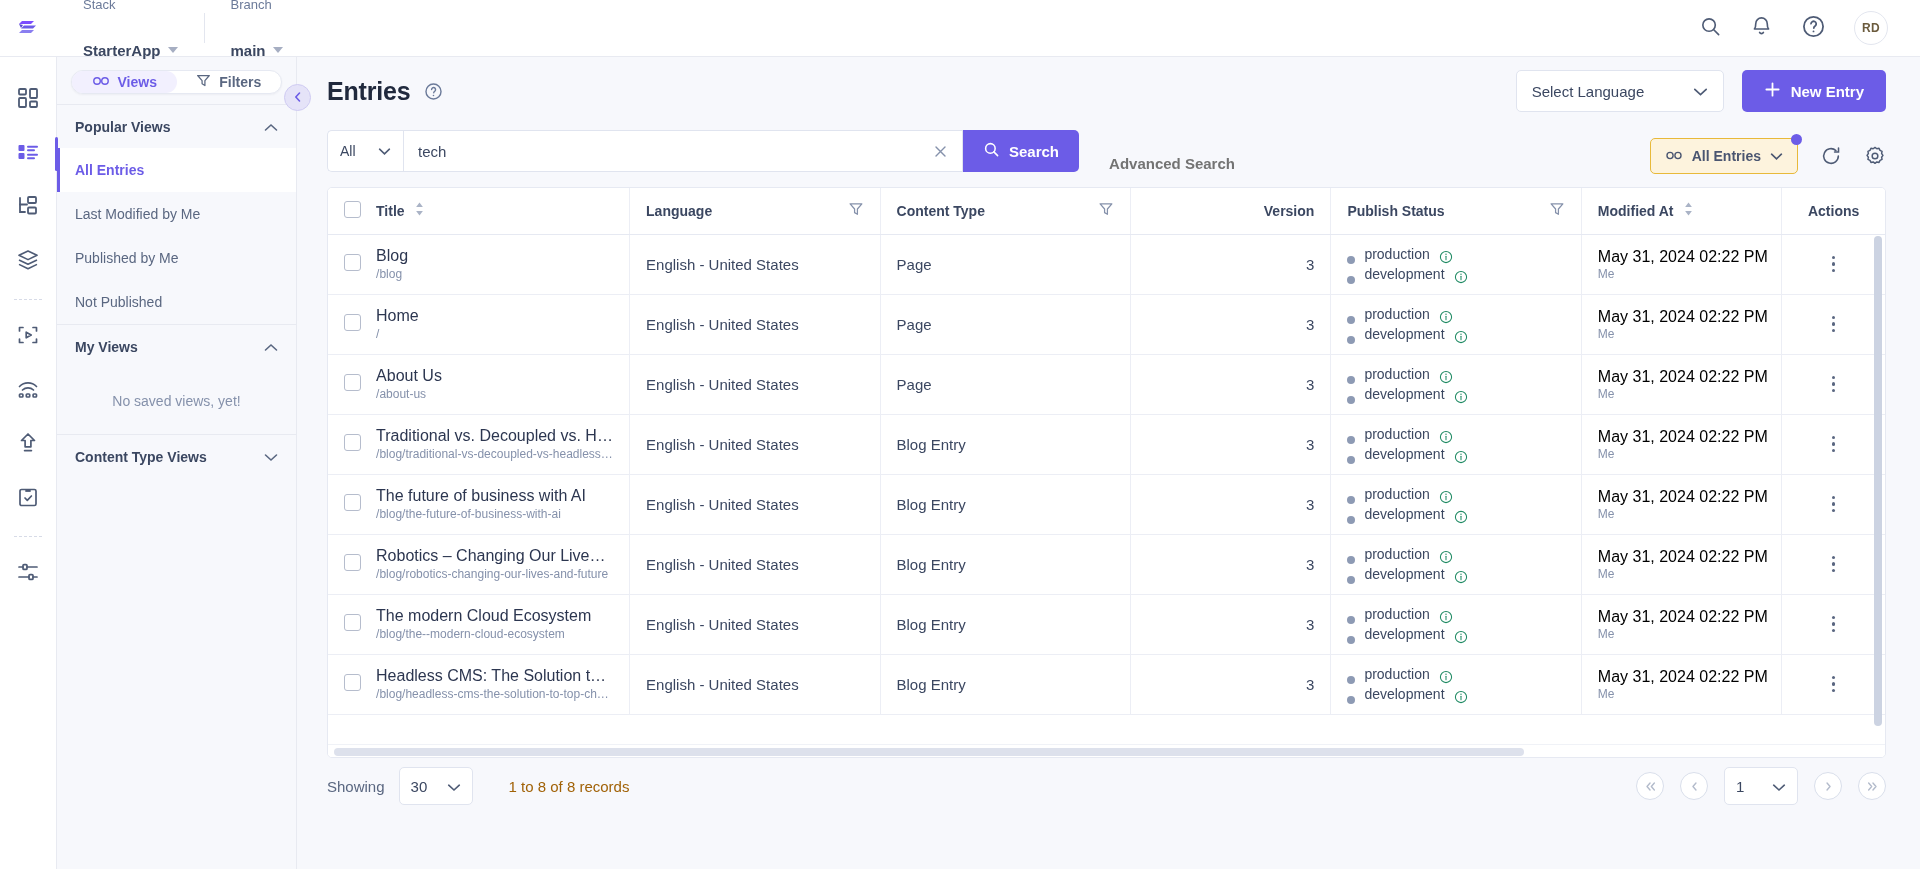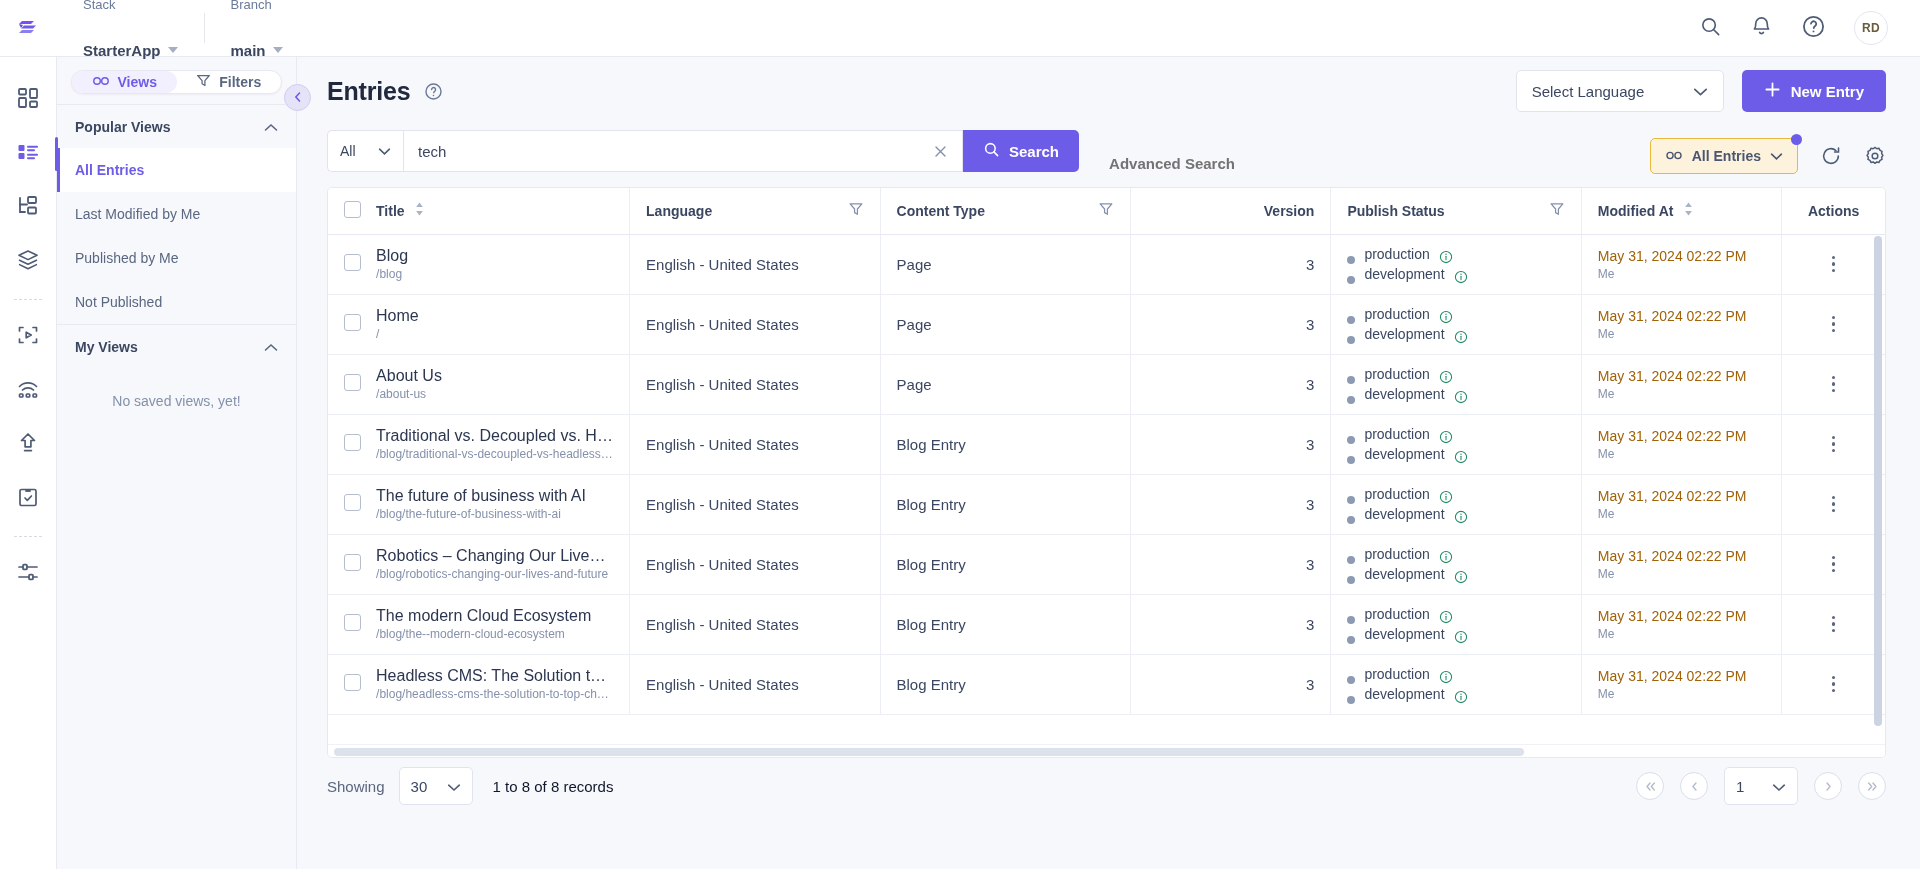--- a/index.html
+++ b/index.html
@@ -128,36 +128,36 @@
   thead th .th-inner { display: flex; align-items: center; }
   thead th .spacer { flex: 1; }
   .col-sep { border-left: 1px solid #eceef5; }
   tbody td { height: 60px; border-bottom: 1px solid #eceef5; padding: 0 16px; vertical-align: middle; font-size: 15px; color: #3b4761; }
   .cb { width: 17px; height: 17px; border: 1.5px solid #b6bdcd; border-radius: 3px; background: #fff; cursor: pointer; display: inline-block; }
   .title-main { font-size: 16px; color: #2c3650; line-height: 21px; white-space: nowrap; overflow: hidden; text-overflow: ellipsis; cursor: pointer; }
   .title-url { font-size: 12px; color: #8591ab; line-height: 17px; white-space: nowrap; overflow: hidden; text-overflow: ellipsis; }
   .num { text-align: right; }
   .status-line { display: flex; align-items: flex-end; gap: 9px; line-height: 20px; font-size: 14px; color: #3b4761; }
   .sdot { width: 8px; height: 8px; border-radius: 50%; background: #8d9ab4; flex: none; }
-  .mod-date { font-size: 14px; color: #a16207; line-height: 19px; white-space: nowrap; }
+  .mod-date { font-size: 16px; color: #000000; line-height: 19px; white-space: nowrap; }
   .mod-by { font-size: 12px; color: #8591ab; line-height: 16px; }
   .kebab { display: flex; flex-direction: column; gap: 3px; align-items: center; cursor: pointer; }
   .kebab i { width: 3.5px; height: 3.5px; border-radius: 50%; background: #5a6781; display: block; }
   .h-scroll { position: absolute; left: 0; right: 0; bottom: 0; height: 13px; background: #fff; border-top: 1px solid #f0f2f7; }
   .h-thumb { position: absolute; left: 6px; top: 3px; height: 8px; width: 1190px; border-radius: 4px; background: #dde1ec; }
   .v-scroll { position: absolute; right: 3px; top: 48px; width: 8px; height: 490px; border-radius: 4px; background: #ccd3e2; }
   
   .footer { height: 56px; margin: 0 34px 0 30px; display: flex; align-items: center; }
   .showing-label { font-size: 15px; color: #5a6781; margin-right: 14px; }
   .page-size {
     width: 74px; height: 38px; background: #fff; border: 1px solid #e0e4ef; border-radius: 5px;
     display: flex; align-items: center; justify-content: space-between; padding: 0 11px;
     font-size: 15px; color: #3b4761; cursor: pointer;
   }
-  .records { margin-left: 20px; font-size: 15px; color: #0f172a; }
+  .records { margin-left: 36px; font-size: 15px; color: #a16207; }
   .pager { margin-left: auto; display: flex; align-items: center; gap: 16px; }
   .pg-btn {
     width: 28px; height: 28px; border-radius: 50%; border: 1.3px solid #d9dfeb; color: #b3bbcb;
     display: flex; align-items: center; justify-content: center; font-size: 12px; cursor: pointer; background: #fff;
   }
   .pg-input {
     width: 74px; height: 38px; background: #fff; border: 1px solid #e0e4ef; border-radius: 5px;
     display: flex; align-items: center; justify-content: space-between; padding: 0 11px;
     font-size: 15px; color: #3b4761; cursor: pointer;
   }
@@ -353,20 +353,28 @@
   <div class="panel-sect-head">
     <span>My Views</span>
     <span>
       <svg width="14" height="9" viewBox="0 0 14 9" fill="none" stroke="#5a6781" stroke-width="1.6" stroke-linecap="round">
           <path d="M1.5 7L7 2l5.5 5"></path>
         </svg>
     </span>
   </div>
   <div class="empty-views">No saved views, yet!</div>
 
+  <div class="panel-sect-head">
+    <span>Content Type Views</span>
+    <span>
+      <svg width="14" height="9" viewBox="0 0 14 9" fill="none" stroke="#5a6781" stroke-width="1.6" stroke-linecap="round">
+          <path d="M1.5 2L7 7l5.5-5"></path>
+        </svg>
+    </span>
+  </div>
 </div>
 
 <div class="main">
   <div class="collapse-btn">
     <span>
       <svg width="12" height="12" viewBox="0 0 12 12" fill="none" stroke="#6c5ce7" stroke-width="1.6" stroke-linecap="round" stroke-linejoin="round">
           <path d="M7.5 2L3.8 6l3.7 4"></path>
         </svg>
     </span>
   </div>

